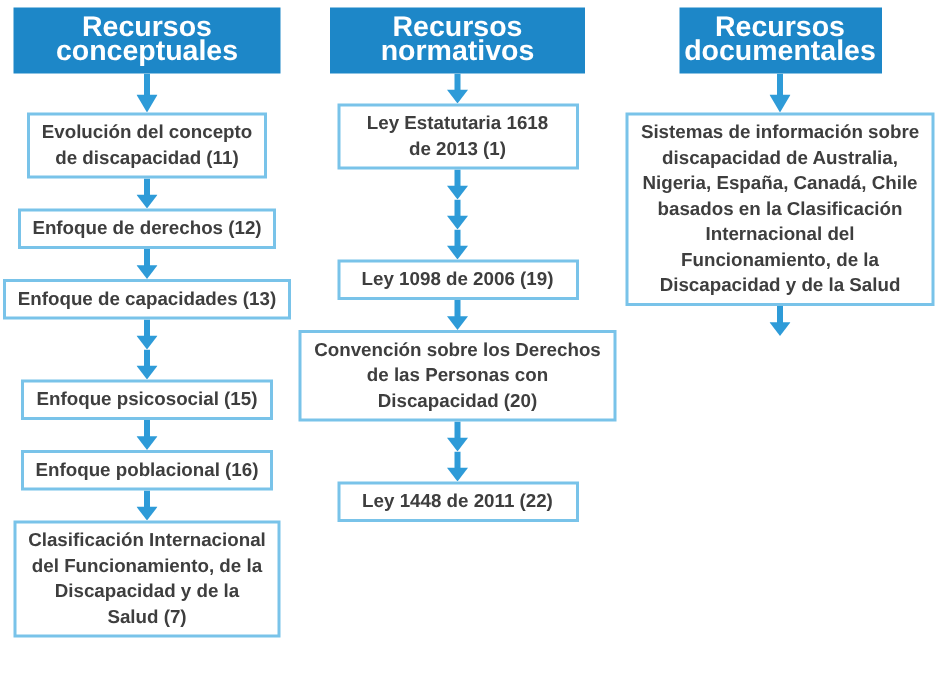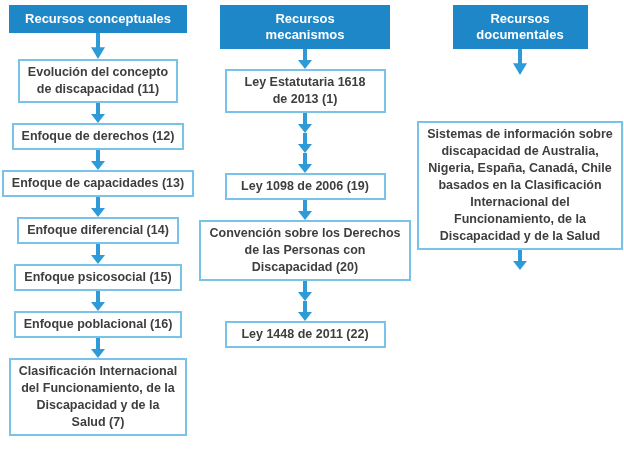--- a/index.html
+++ b/index.html
@@ -23,44 +23,44 @@
     position: absolute; top: 5px;
     display: flex; flex-direction: column; align-items: center;
   }
   .col1 { left: 4px;   width: 188px; }
   .col2 { left: 210px; width: 190px; }
   .col3 { left: 418px; width: 204px; }
   .header {
     background: var(--header-bg);
     color: var(--header-text);
     font-weight: bold;
-    font-size: 13px;
+    font-size: 19px;
     line-height: 16px;
     text-align: center;
-    padding: 6px 16px;
+    padding: 6px 0;
     flex: none;
   }
   .col1 .header { width: 178px; }
   .col2 .header { width: 170px; }
   .col3 .header { width: 135px; }
   .box {
     background: var(--box-bg);
     border: 2px solid var(--box-border);
     color: var(--text);
     font-size: 12.5px;
     line-height: 17px;
     padding: 3px 8px;
     text-align: center;
     white-space: pre;
     flex: none;
     font-weight: bold;
   }
   .col1 .box { min-width: 132px; }
   .col2 .box { min-width: 161px; }
-  .col3 .box { min-width: 171px; margin-top: 46px; }
+  .col3 .box { min-width: 171px; }
   .arrow { width: 14px; height: 20px; flex: none; color: var(--arrow); }
   .arrow-lg { height: 26px; }
   .arrow rect, .arrow polygon { fill: currentColor; }
 </style>
 </head>
 <body>
 
 <div class="diagram">
 
   <div class="col col1">
@@ -78,21 +78,20 @@
     <div class="box">Enfoque de derechos (12)</div>
     <svg class="arrow" viewBox="0 0 14 22" preserveAspectRatio="none">
         <rect x="5" y="0" width="4" height="13"></rect>
         <polygon points="0,12 14,12 7,22"></polygon>
       </svg>
     <div class="box">Enfoque de capacidades (13)</div>
     <svg class="arrow" viewBox="0 0 14 22" preserveAspectRatio="none">
         <rect x="5" y="0" width="4" height="13"></rect>
         <polygon points="0,12 14,12 7,22"></polygon>
       </svg>
-    <div class="box">Enfoque diferencial (14)</div>
     <svg class="arrow" viewBox="0 0 14 22" preserveAspectRatio="none">
         <rect x="5" y="0" width="4" height="13"></rect>
         <polygon points="0,12 14,12 7,22"></polygon>
       </svg>
     <div class="box">Enfoque psicosocial (15)</div>
     <svg class="arrow" viewBox="0 0 14 22" preserveAspectRatio="none">
         <rect x="5" y="0" width="4" height="13"></rect>
         <polygon points="0,12 14,12 7,22"></polygon>
       </svg>
     <div class="box">Enfoque poblacional (16)</div>
@@ -100,21 +99,21 @@
         <rect x="5" y="0" width="4" height="13"></rect>
         <polygon points="0,12 14,12 7,22"></polygon>
       </svg>
     <div class="box">Clasificación Internacional
 del Funcionamiento, de la
 Discapacidad y de la
 Salud (7)</div>
   </div>
 
   <div class="col col2">
-    <div class="header">Recursos mecanismos</div>
+    <div class="header">Recursos normativos</div>
     <svg class="arrow" viewBox="0 0 14 22" preserveAspectRatio="none">
         <rect x="5" y="0" width="4" height="13"></rect>
         <polygon points="0,12 14,12 7,22"></polygon>
       </svg>
     <div class="box">Ley Estatutaria 1618
 de 2013 (1)</div>
     <svg class="arrow" viewBox="0 0 14 22" preserveAspectRatio="none">
         <rect x="5" y="0" width="4" height="13"></rect>
         <polygon points="0,12 14,12 7,22"></polygon>
       </svg>

